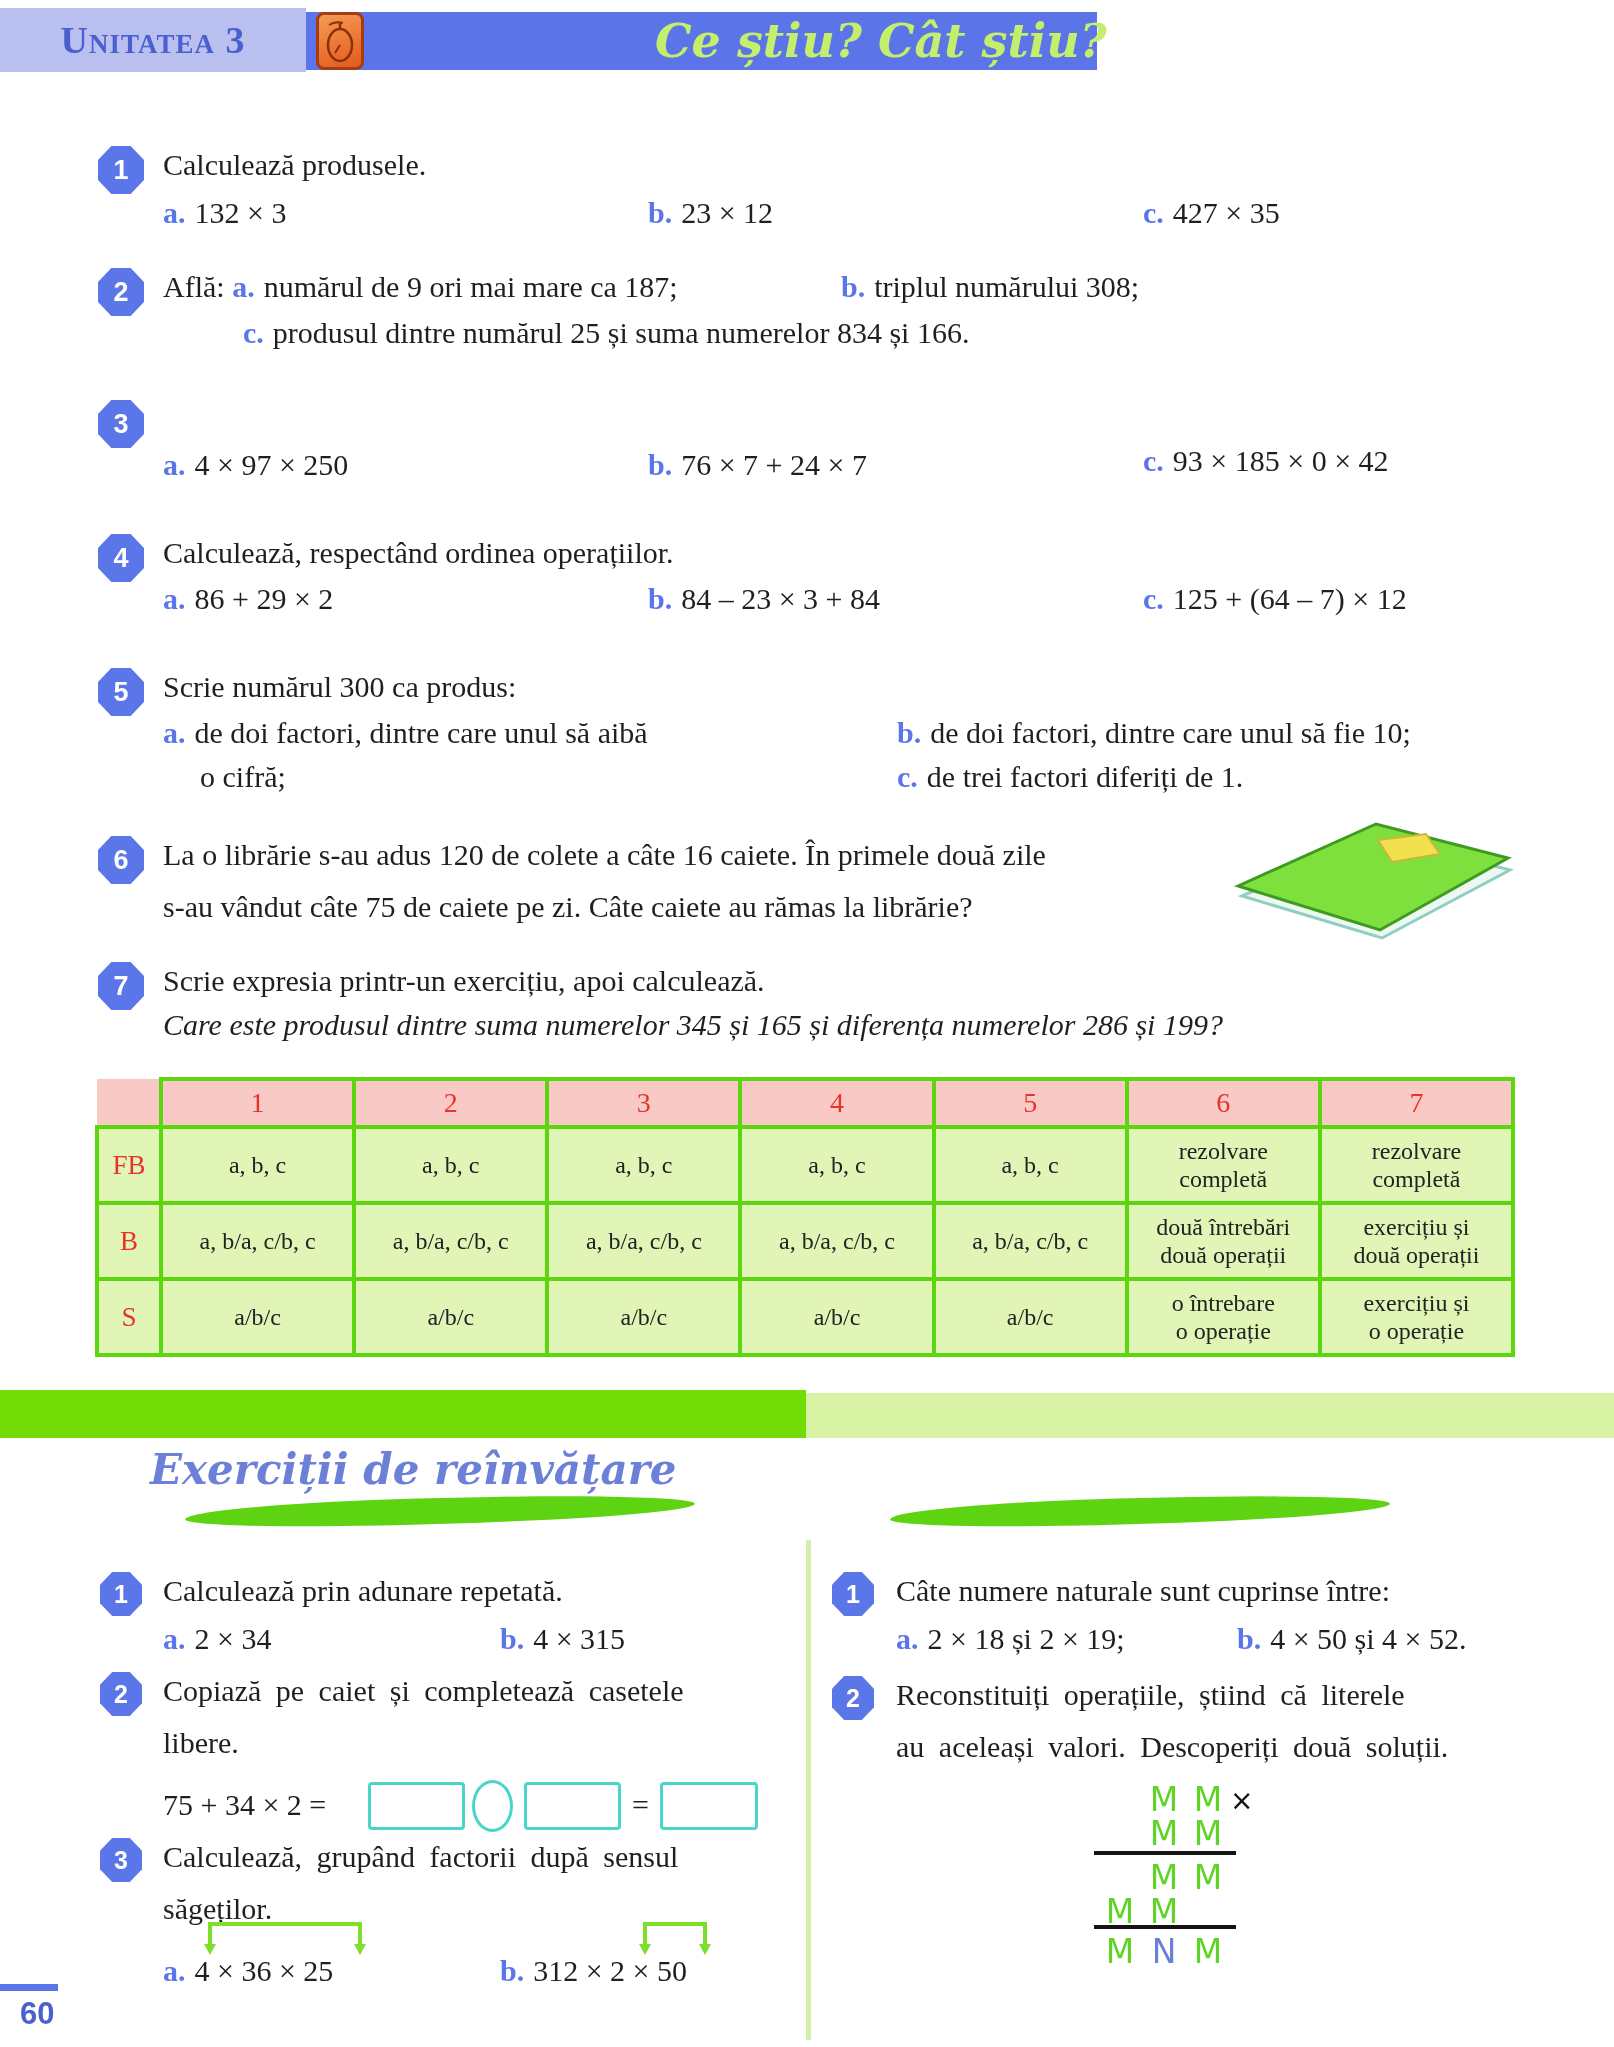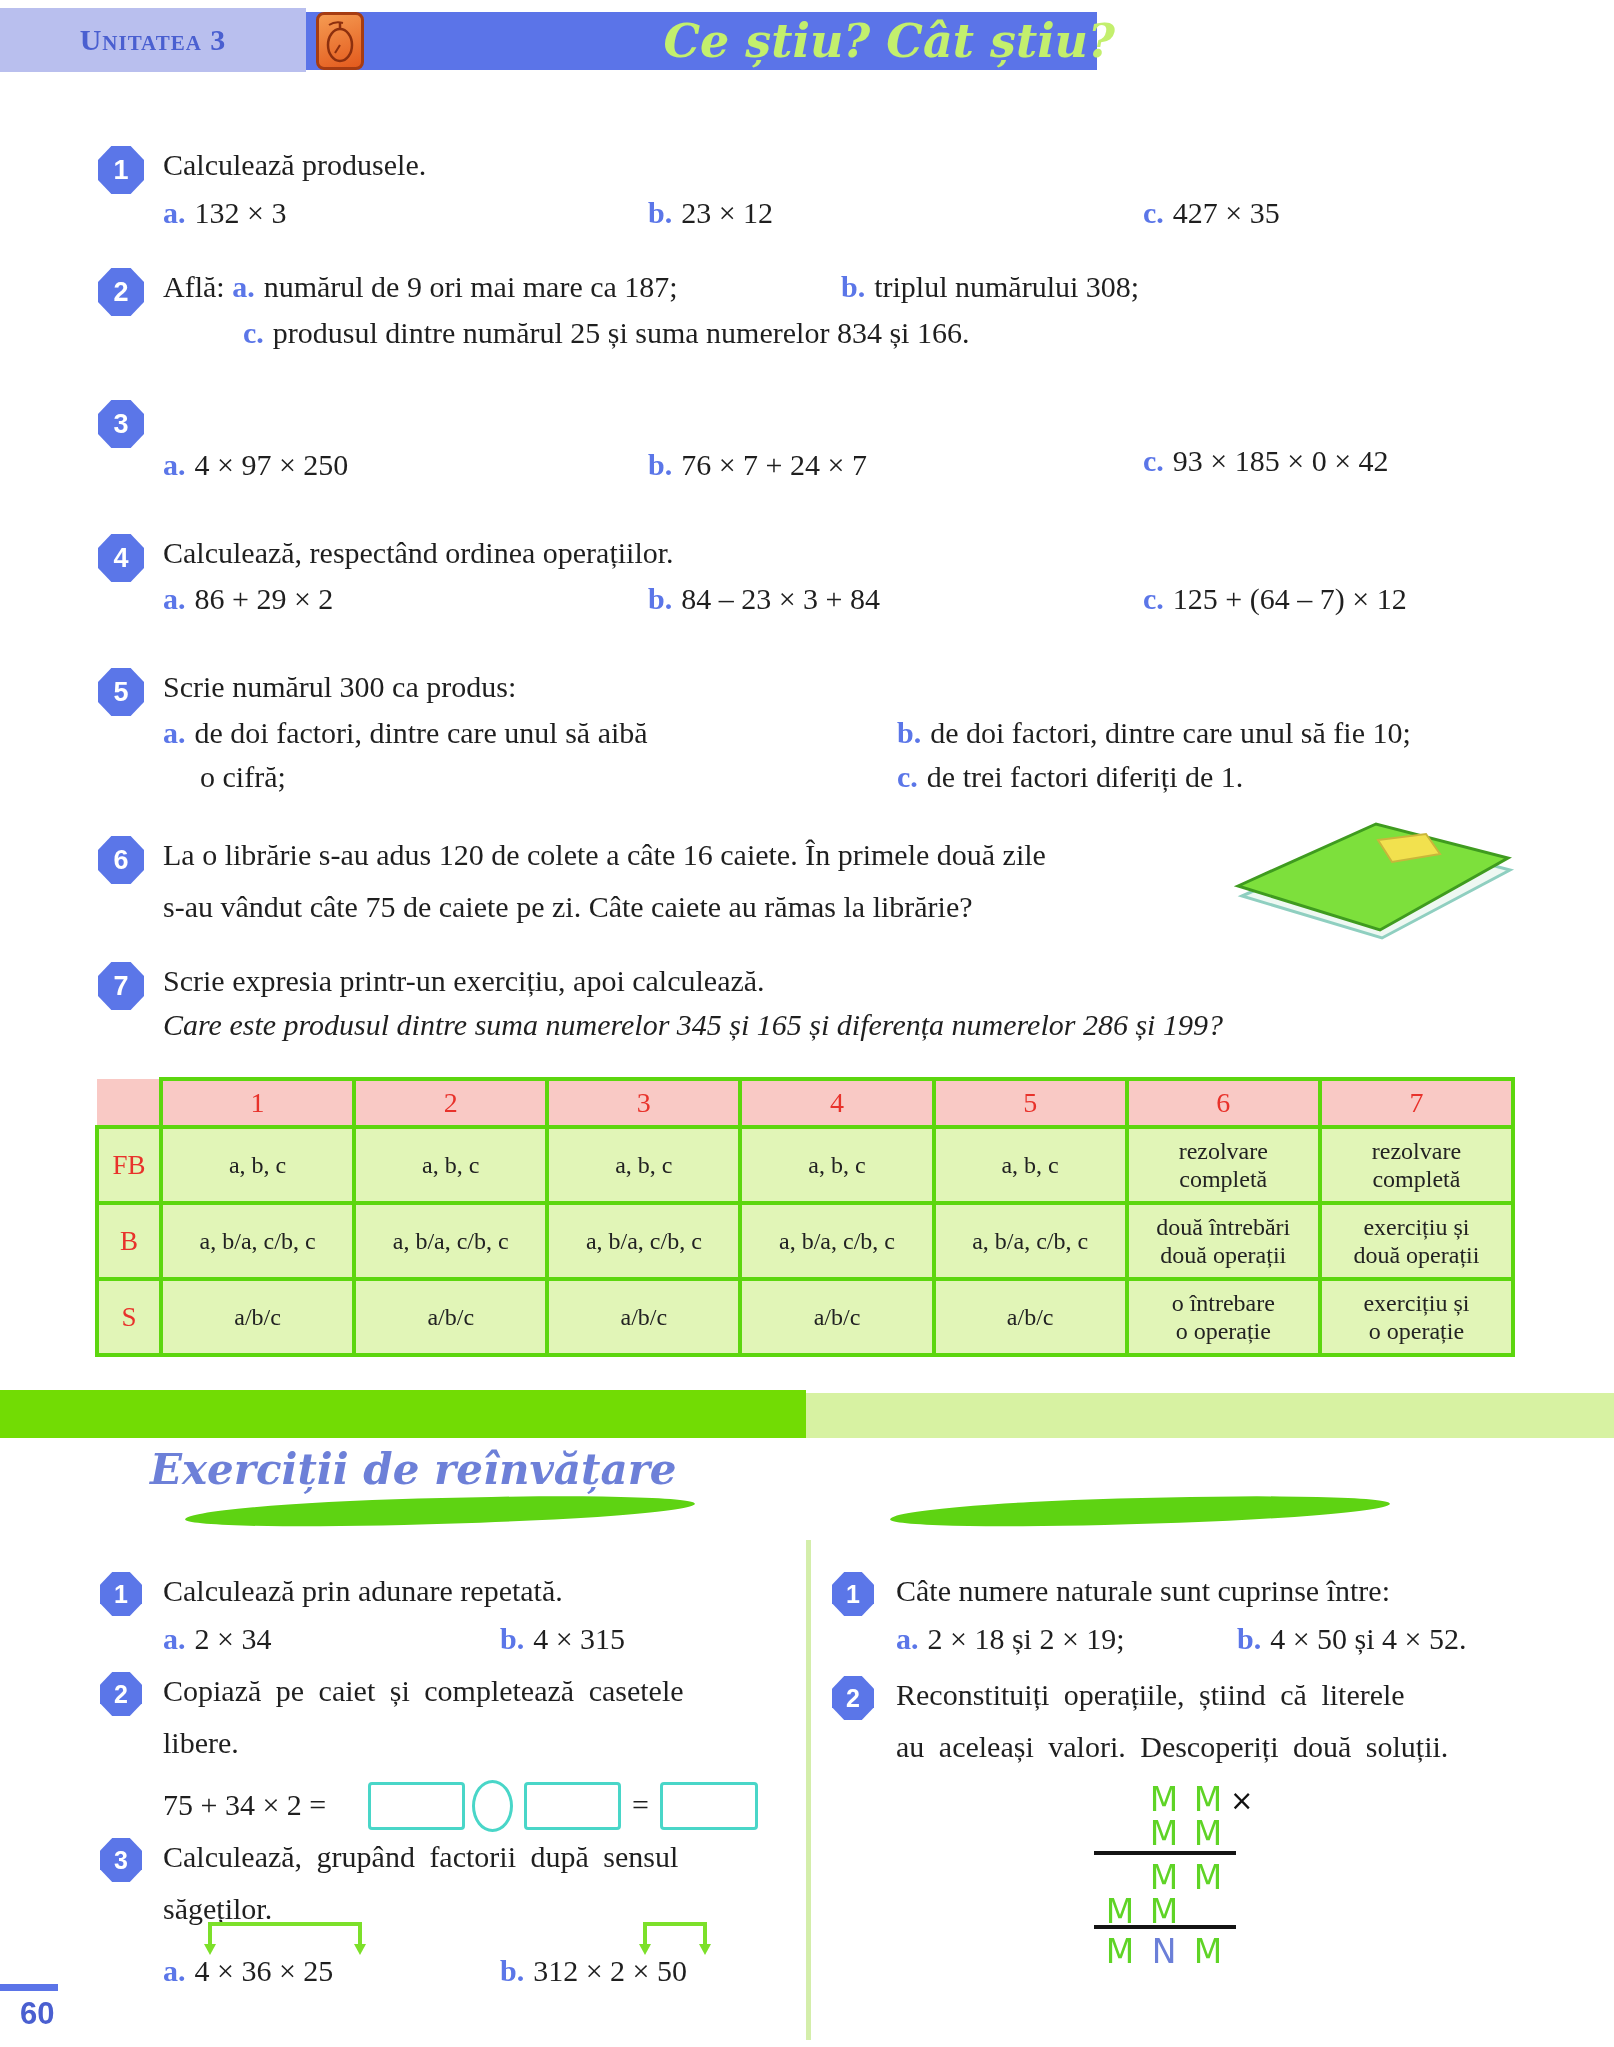--- a/index.html
+++ b/index.html
@@ -3,24 +3,24 @@
 <meta charset="utf-8">
 <style>
   html,body{margin:0;padding:0;background:#fff;}
   .page{position:relative;width:1614px;height:2047px;background:#fff;overflow:hidden;
         font-family:"Liberation Serif","DejaVu Serif",serif;color:#1f1f1f;}
   .abs{position:absolute;}
   
   .hdr-blue{position:absolute;left:0;top:12px;width:1097px;height:58px;background:#5b74e8;}
   .hdr-lav{position:absolute;left:0;top:8px;width:306px;height:64px;background:#b9bfee;
            display:flex;align-items:center;justify-content:center;}
-  .unit{font-variant:small-caps;font-weight:bold;font-size:30px;color:#4a5fd0;letter-spacing:1px;}
+  .unit{font-variant:small-caps;font-weight:bold;font-size:38px;color:#4a5fd0;letter-spacing:1px;}
   .timer{position:absolute;left:316px;top:12px;width:48px;height:58px;border:3px solid #a63c12;border-radius:8px;
          background:linear-gradient(160deg,#f59b52,#e35a1d);box-sizing:border-box;}
-  .title{position:absolute;left:655px;top:14px;width:460px;text-align:right;
+  .title{position:absolute;left:655px;top:14px;width:460px;text-align:left;
          font-family:"DejaVu Serif",serif;font-style:italic;font-weight:bold;
          font-size:46px;color:#c3ef6d;}
   
   .badge{position:absolute;width:46px;height:48px;background:#5b76e8;color:#fff;
          display:flex;align-items:center;justify-content:center;
          font-family:"Liberation Sans",sans-serif;font-weight:bold;font-size:27px;
          clip-path:polygon(29% 0,71% 0,100% 29%,100% 71%,71% 100%,29% 100%,0 71%,0 29%);}
   .badge.sm{width:42px;height:44px;font-size:25px;}
   .ex-head{position:absolute;font-size:30px;}
   .item{position:absolute;font-size:30px;white-space:nowrap;}

